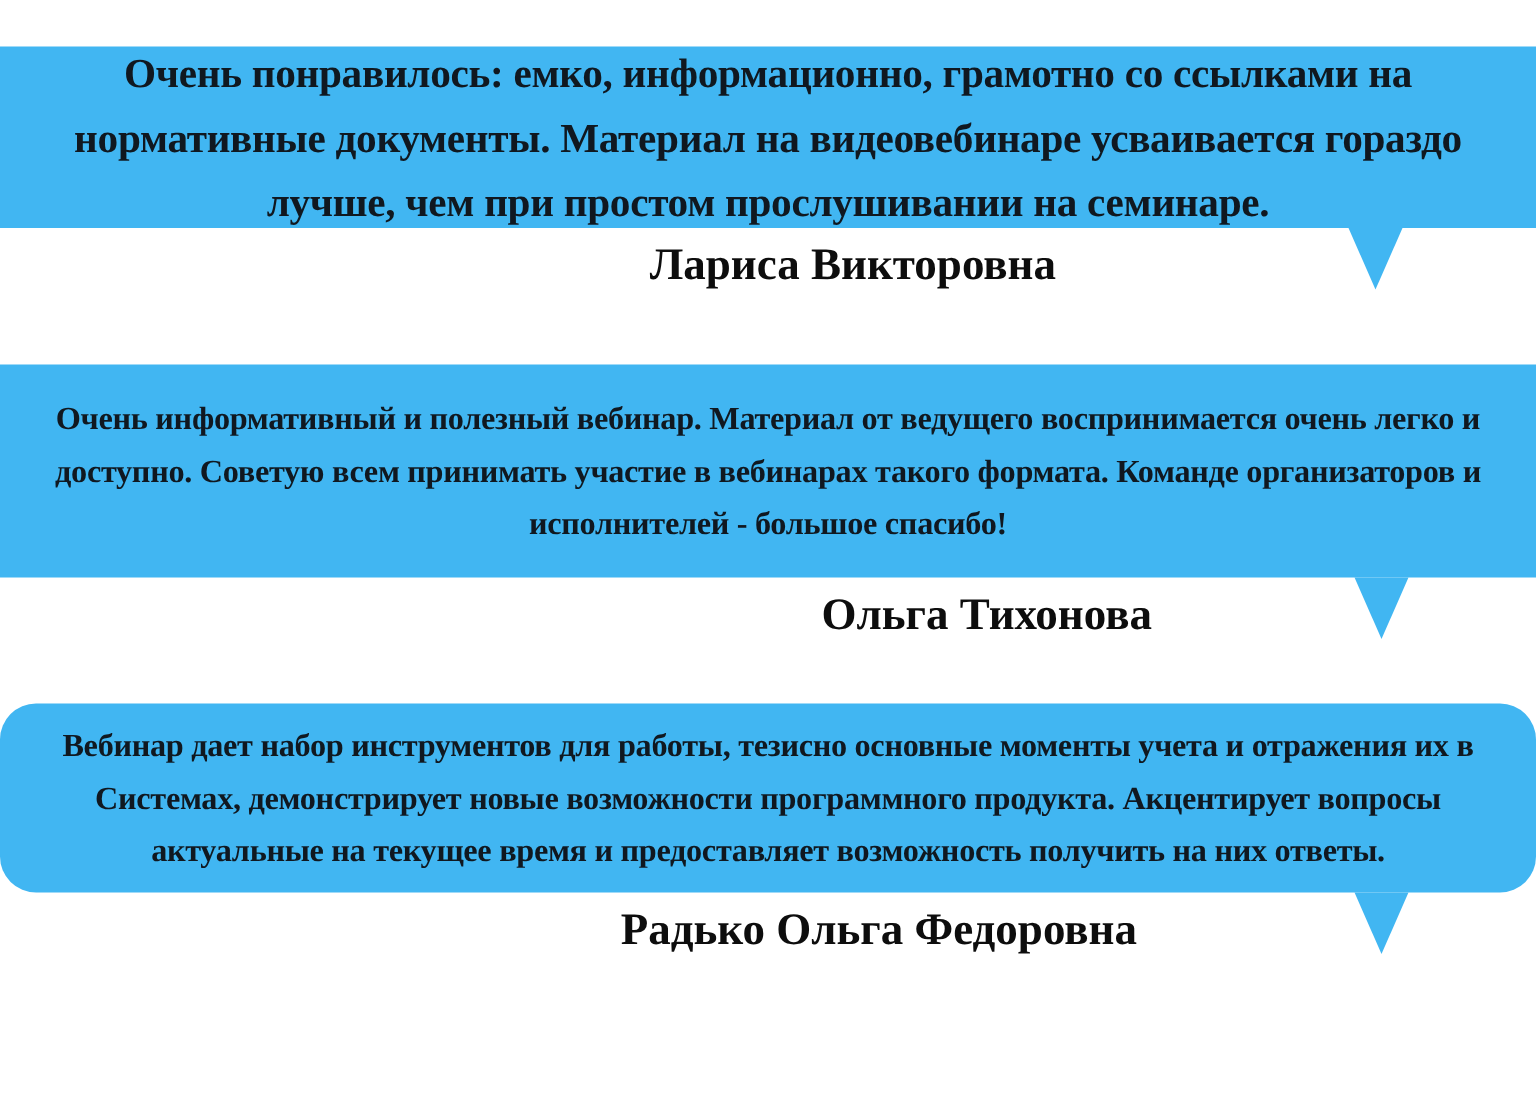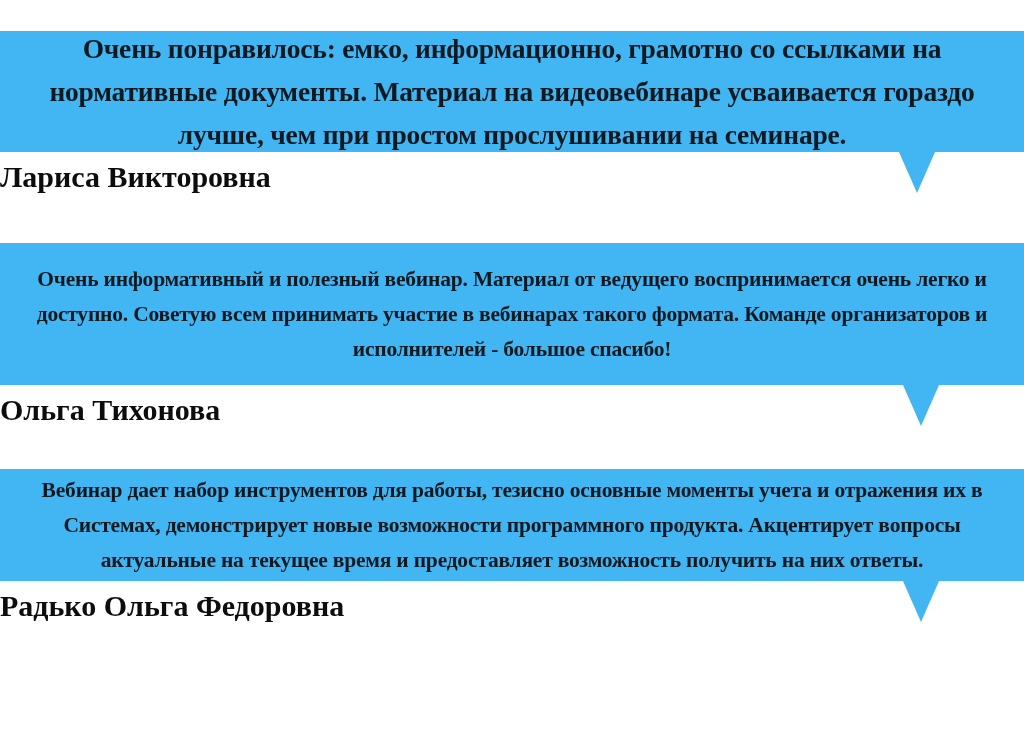--- a/index.html
+++ b/index.html
@@ -63,20 +63,21 @@
     border-top: 41px solid #41b6f2;
   }
 
   
   .author-row {
     position: relative;
     width: 828px;
     box-sizing: border-box;
     display: flex;
     align-items: center;
+    justify-content: flex-end;
   }
 
   .author-name {
     color: #0d0d0d;
     font-weight: bold;
     font-family: "Liberation Serif", "DejaVu Serif", serif;
     font-size: 30px;
     line-height: 1.1;
     white-space: nowrap;
     margin: 0;
@@ -91,21 +92,21 @@
 
   
   #testimonial-2            { top: 243px; }
   #testimonial-2 .bubble    { height: 142px; padding: 0 24px; }
   #testimonial-2 .bubble-text { font-size: 21.5px; line-height: 35px; }
   #testimonial-2 .tail      { left: 903px; }
   #testimonial-2 .author-row{ height: 48px; padding-right: 60px; }
 
   
   #testimonial-3            { top: 469px; }
-  #testimonial-3 .bubble    { height: 112px; padding: 0 24px; }
+  #testimonial-3 .bubble    { height: 126px; padding: 0 24px; border-radius: 24px; }
   #testimonial-3 .bubble-text { font-size: 21.5px; line-height: 35px; }
   #testimonial-3 .tail      { left: 903px; }
   #testimonial-3 .author-row{ height: 48px; padding-right: 70px; }
 </style>
 </head>
 <body>
 
 <div class="slide">
 
   <div class="testimonial" id="testimonial-1">

